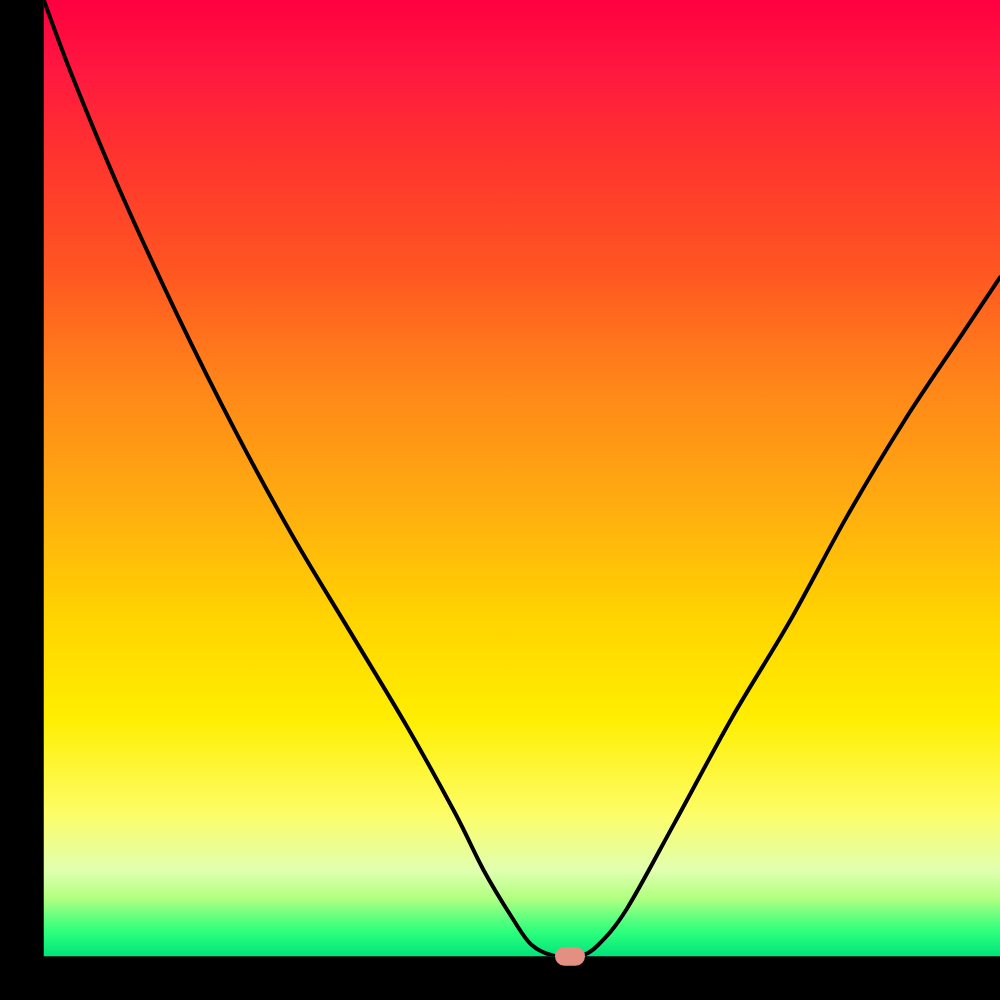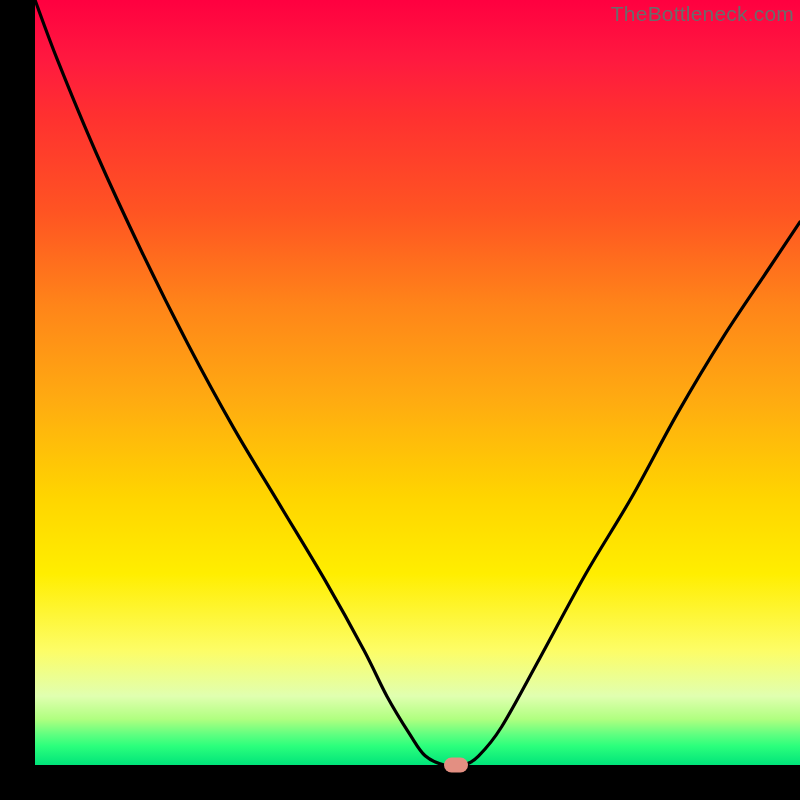--- a/index.html
+++ b/index.html
@@ -74,15 +74,14 @@
   <div class="plot-area">
 
     <svg class="curve" viewBox="0 0 765 765" preserveAspectRatio="none">
       <path id="curve-path" fill="none" stroke="#000" stroke-width="3.2" stroke-linecap="round" stroke-linejoin="round" d="M 0,0 C 3.8249999999999997,10.199999999999989 12.749999999999998,35.69999999999993 22.95,61.19999999999993 C 33.15,86.69999999999993 47.175000000000004,121.125 61.2,153 C 75.22500000000001,184.875 91.80000000000001,220.57499999999993 107.10000000000001,252.44999999999993 C 122.4,284.32499999999993 137.7,314.92499999999995 153,344.24999999999994 C 168.3,373.57499999999993 183.6,401.625 198.9,428.4 C 214.20000000000002,455.17499999999995 229.5,479.4 244.8,504.9 C 260.1,530.4 276.675,557.175 290.7,581.4 C 304.72499999999997,605.625 318.75,631.125 328.95,650.25 C 339.15,669.375 344.25000000000006,682.125 351.90000000000003,696.15 C 359.55,710.175 368.47499999999997,724.4549999999999 374.84999999999997,734.4 C 381.22499999999997,744.345 384.4125,750.72 390.15000000000003,755.82 C 395.88750000000005,760.9200000000001 402.90000000000003,763.47 409.27500000000003,765 C 415.65000000000003,766.53 422.6625,766.53 428.40000000000003,765 C 434.13750000000005,763.47 437.325,762.195 443.7,755.82 C 450.075,749.445 456.45,743.07 466.65,726.75 C 476.84999999999997,710.43 490.87500000000006,683.4 504.90000000000003,657.9 C 518.9250000000001,632.4 535.5,600.525 550.8,573.75 C 566.0999999999999,546.975 581.4000000000001,524.025 596.7,497.25 C 612,470.475 627.3000000000001,439.875 642.6,413.09999999999997 C 657.9,386.32499999999993 673.2,360.82499999999993 688.5,336.59999999999997 C 703.8,312.375 721.65,286.875 734.4,267.75 C 747.15,248.625 759.9,229.50000000000003 765,221.85000000000002"></path>
     </svg>
 
     <div class="marker" id="marker" style="left: 420.75px; top: 765px; background: rgb(227, 143, 130);"></div>
 
   </div>
 
-  <div class="watermark">TheBottleneck.com</div>
 
 </div>
 
 </body></html>

